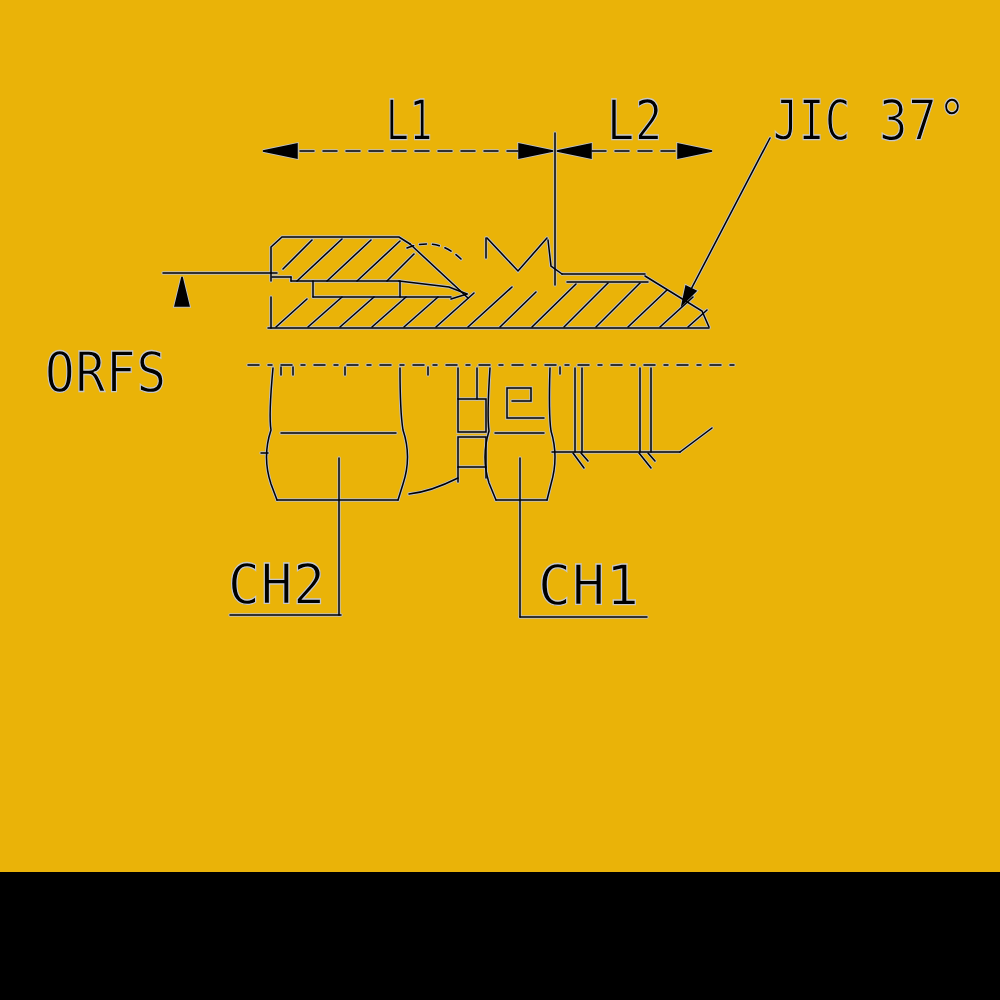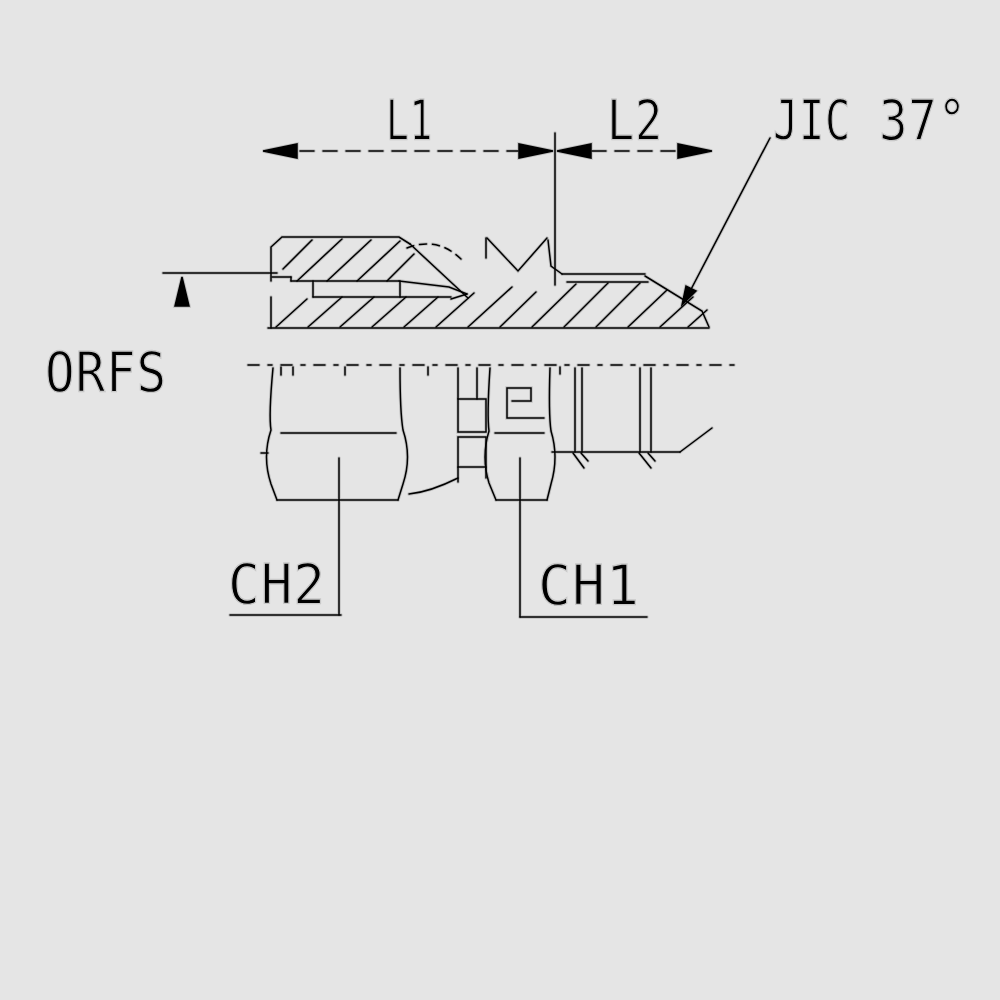--- a/index.html
+++ b/index.html
@@ -1,16 +1,16 @@
 <!DOCTYPE html>
 <html><head>
 <meta charset="utf-8">
 <style>
   html,body{margin:0;padding:0;background:#000;width:1000px;height:1000px;overflow:hidden;}
-  #stage{position:relative;width:1000px;height:1000px;background:#e5e5e5;text-align:center;}
+  #stage{position:relative;width:1000px;height:872px;background:#eab308;text-align:center;}
   svg{position:absolute;left:0;top:0;}
   .halo{stroke:#c0c0c0;stroke-width:3.4;fill:none;stroke-linecap:round;}
   .core{stroke:#000;stroke-width:1.5;fill:none;stroke-linecap:round;}
   .txt{
     font-family:"DejaVu Sans Mono","Liberation Mono",monospace;
     font-size:56px;
     fill:#000;
     stroke:#c8c8c8;
     stroke-width:1.3px;
     letter-spacing:1px;

